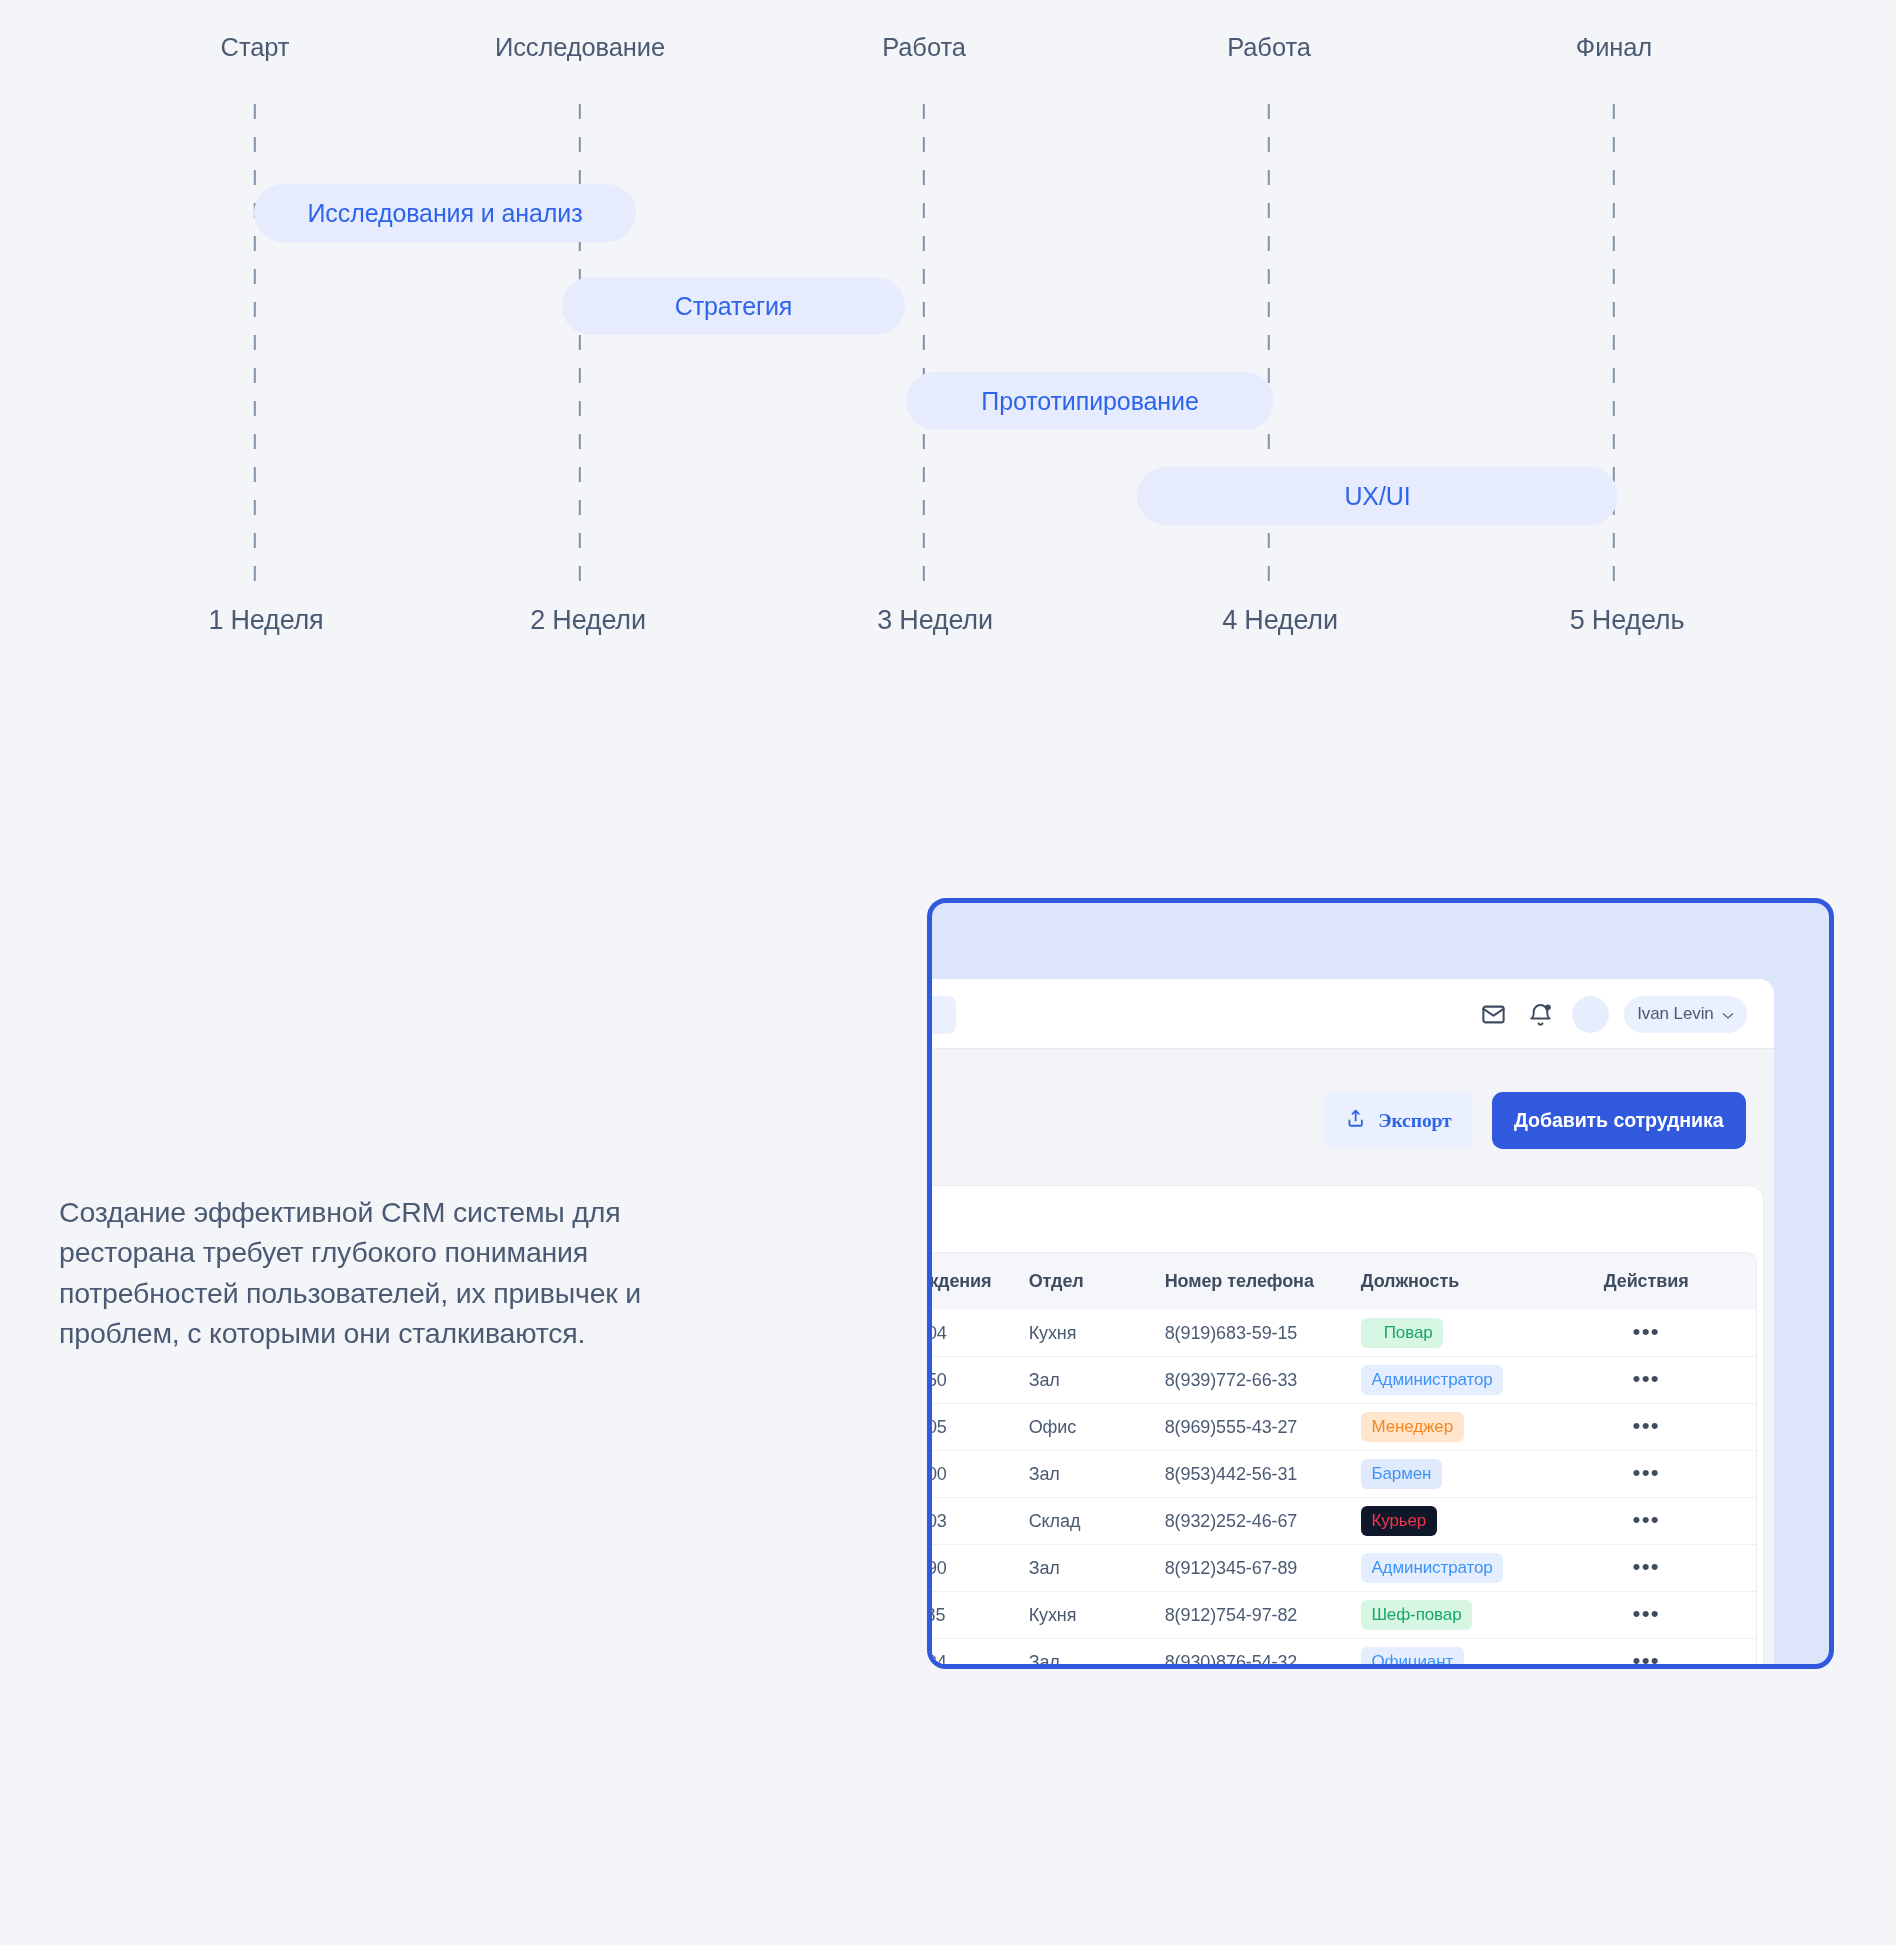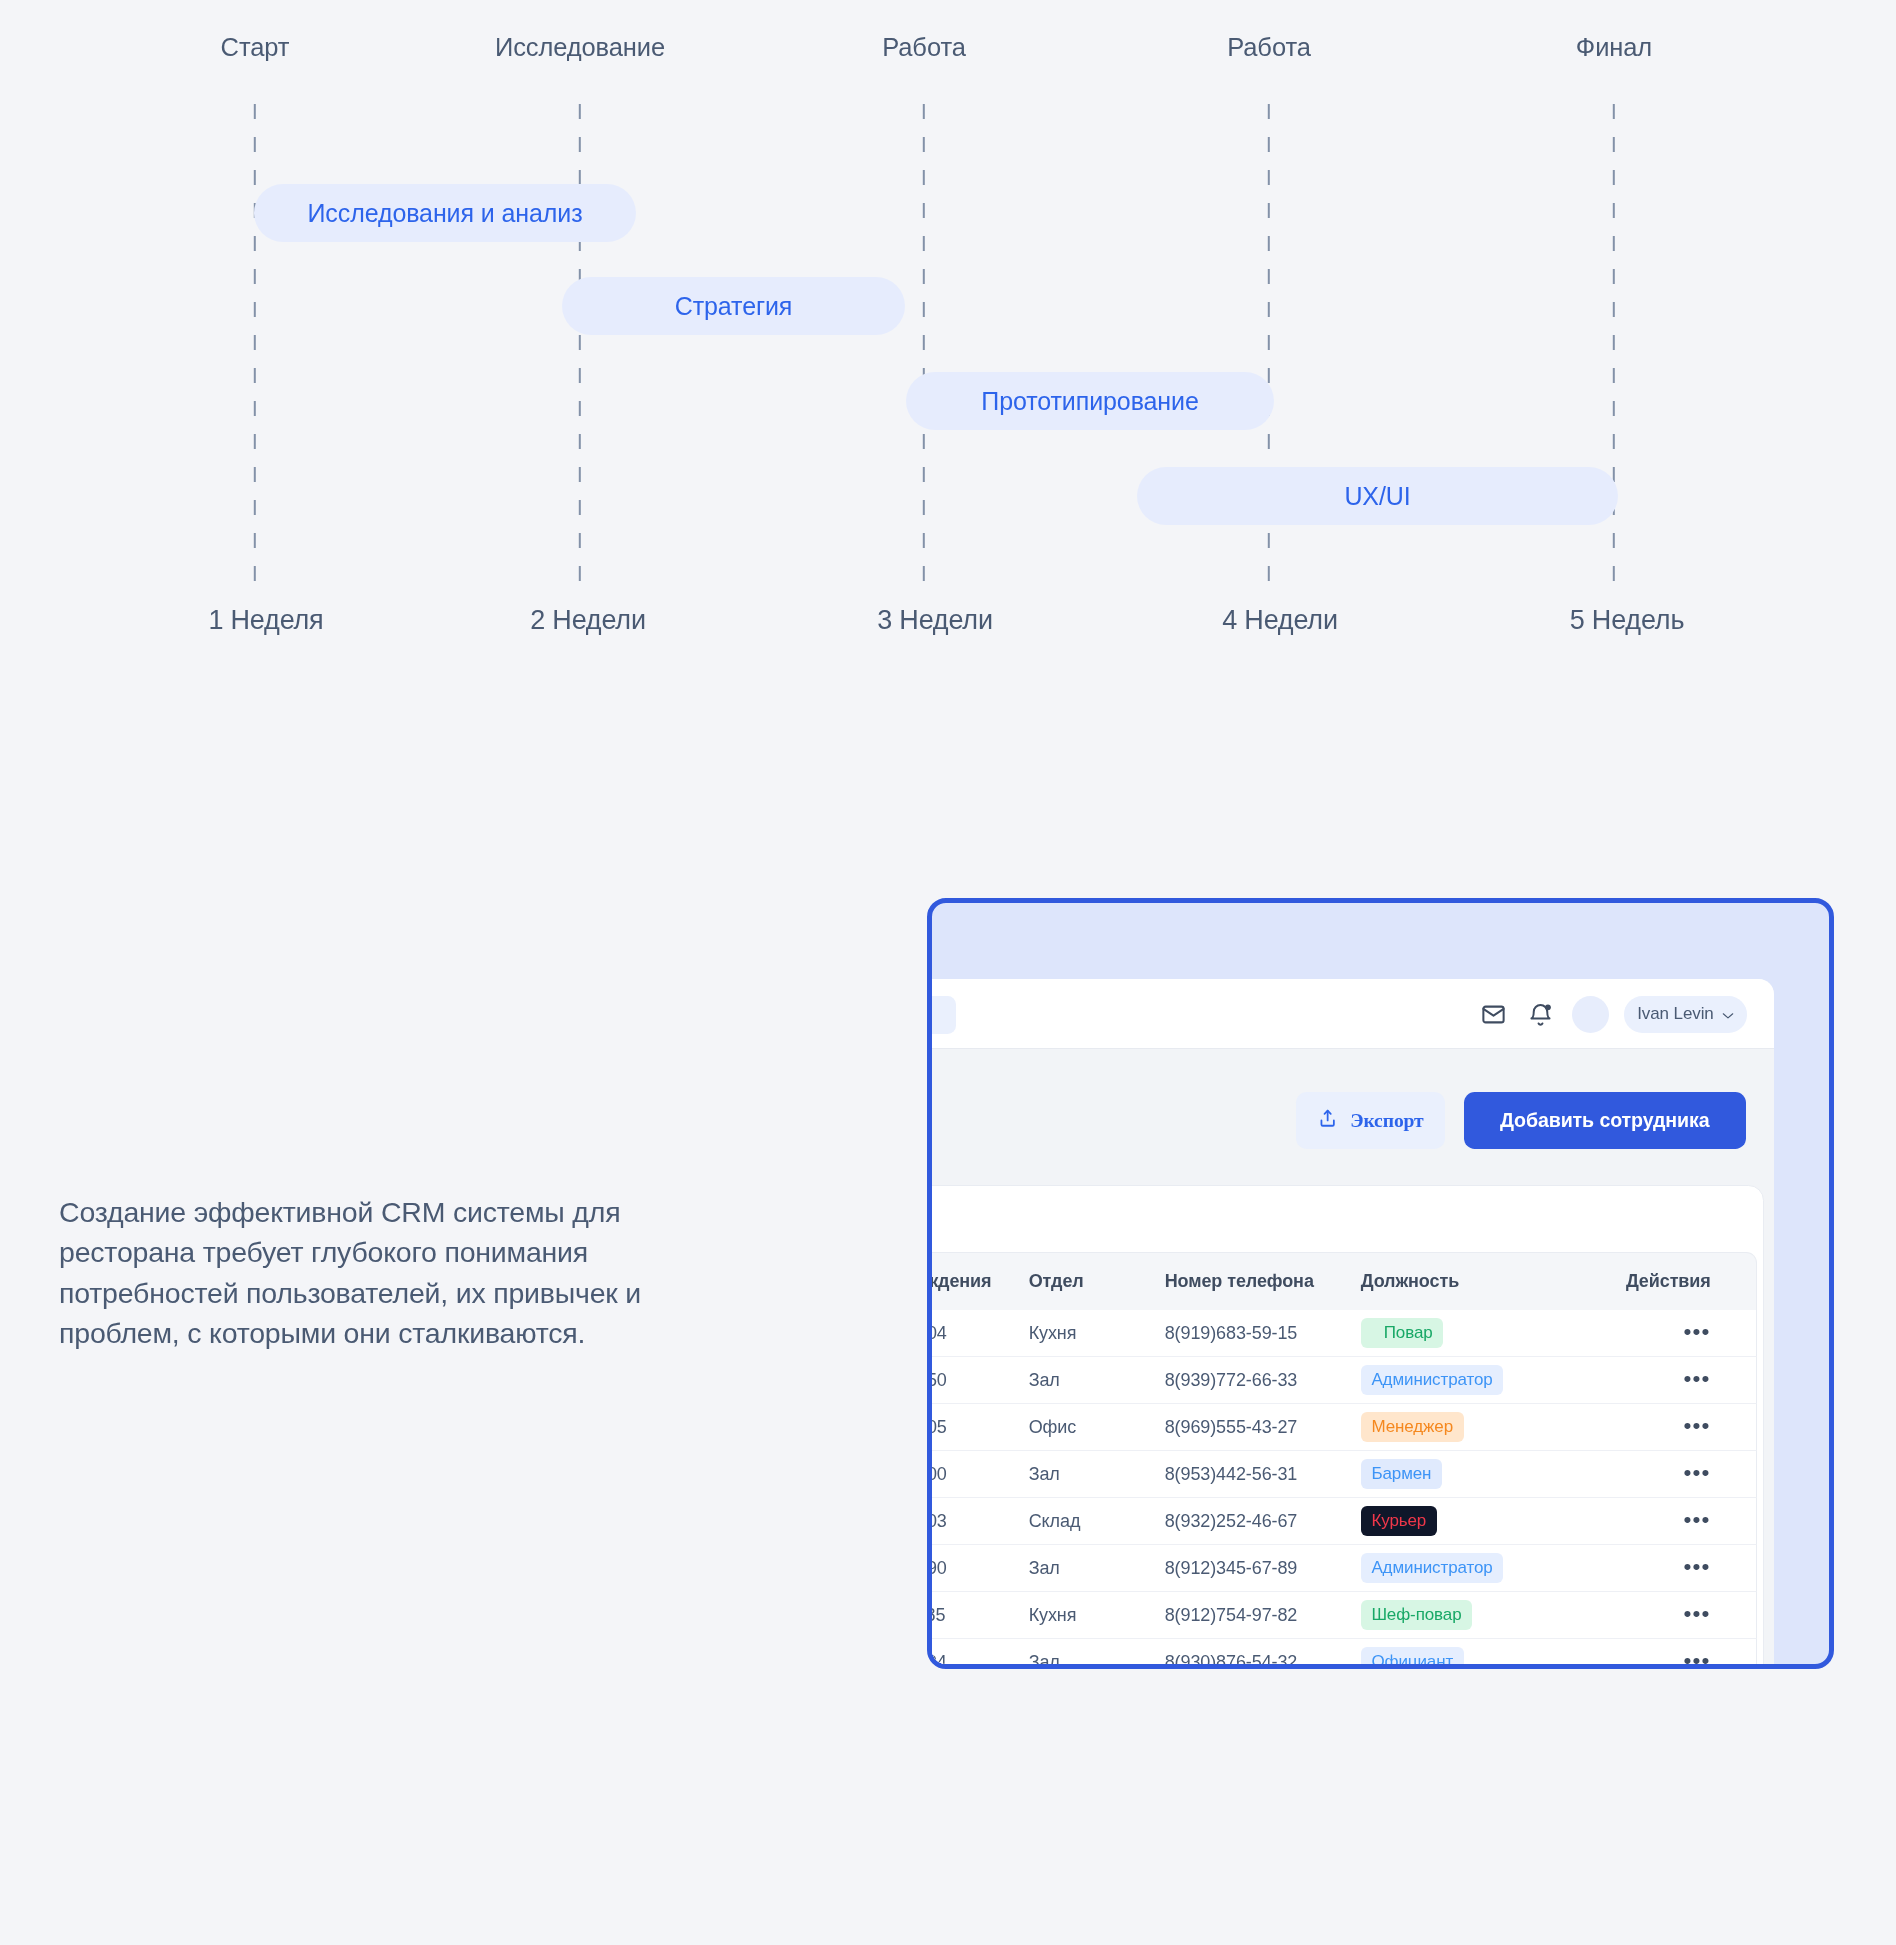--- a/index.html
+++ b/index.html
@@ -103,21 +103,21 @@
   .action-btns {
     position: absolute; right: 28.5px; top: 43px;
     display: flex; align-items: center; gap: 19px;
   }
   .btn-export {
     height: 57px; padding: 0 21.3px; border-radius: 10.7px; background: #eaf0fd;
     display: flex; align-items: center; gap: 12px; border: none; cursor: pointer;
   }
   .btn-export .lbl { font-size: 19.6px; color: #2d64eb; font-weight: bold; letter-spacing: -0.1px; font-family: Liberation Serif, serif; }
   .btn-primary {
-    height: 57px; padding: 0 36px; border-radius: 10.7px; background: #3159dd;
+    height: 57px; padding: 0 22px; border-radius: 10.7px; background: #3159dd;
     display: flex; align-items: center; justify-content: center; border: none; cursor: pointer;
   }
   .btn-primary .lbl { font-size: 19.6px; color: #ffffff; font-weight: bold; letter-spacing: -0.1px; }
 
   .app-card {
     position: absolute; left: 10.7px; top: 206px; width: 945px; height: 557px;
     background: #ffffff; border-radius: 15.4px;
     border: 1.2px solid #e9ecf2;
     overflow: hidden;
   }
@@ -135,21 +135,21 @@
   .tbl-row {
     display: flex; align-items: center; height: 47px;
     border-left: 1.2px solid #e9ecf2; border-right: 1.2px solid #e9ecf2;
     border-bottom: 1.2px solid #eef0f5; background: #ffffff;
   }
   .tbl-row .td { font-size: 18px; color: #4a5a73; letter-spacing: -0.1px; }
   .c-date { width: 196px; padding-left: 25px; }
   .c-dept { width: 136px; }
   .c-phone { width: 196px; }
   .c-role { width: 202px; }
-  .c-act { width: 148px; text-align: right; padding-left: 19px; }
+  .c-act { width: 148px; text-align: center; padding-left: 19px; }
 
   .badge {
     display: inline-block; padding: 4.1px 10.7px; border-radius: 6px;
     font-size: 17px; letter-spacing: -0.1px; line-height: 1.25;
   }
   .dots { font-size: 22.5px; color: #3f4c60; letter-spacing: 1.2px; line-height: 0.5; }
 </style>
 </head>
 <body>
 

